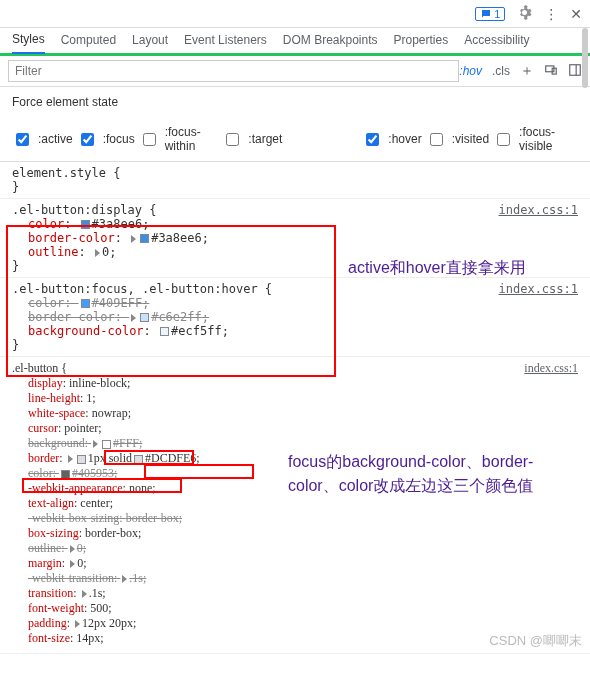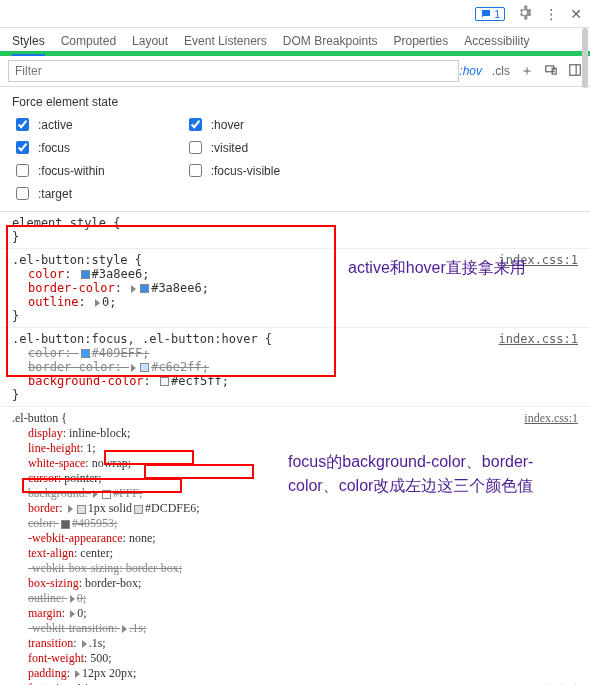--- a/index.html
+++ b/index.html
@@ -29,25 +29,25 @@
   color: #1a73e8;
   padding: 0 4px;
   border-radius: 2px;
   font-size: 11px;
 }
 .icon-btn { color: #5f6368; cursor: pointer; font-size: 14px; }
 .tabs {
   display: flex;
   gap: 16px;
   padding: 0 12px;
-  border-bottom: 5px solid #22c55e;
+  border-bottom: 3px solid #22c55e;
   font-size: 12px;
   color: #5f6368;
   height: 28px;
-  align-items: flex-start;
+  align-items: flex-end;
 }
 .tab { cursor: pointer; padding: 6px 0; }
 .tab.active { color: #333; border-bottom: 2px solid #1a73e8; margin-bottom: -1px; }
 .filter-row {
   display: flex;
   align-items: center;
   padding: 4px 8px;
   border-bottom: 1px solid #ddd;
   justify-content: center;
 }
@@ -58,23 +58,23 @@
   font-size: 12px;
   color: #888;
 }
 .filter-actions { display: flex; gap: 10px; align-items: center; color: #5f6368; }
 .hov { color: #1a73e8; font-style: italic; }
 .states-panel {
   padding: 8px 12px;
   border-bottom: 1px solid #ddd;
   background: #fff;
 }
-.states-title { color: #333; margin-bottom: 6px; }
+.states-title { color: #333; margin-bottom: 16px; }
 .states-grid { display: flex; gap: 80px; }
-.states-col { display: flex; flex-direction: column; gap: 4px; }
+.states-col { display: flex; flex-direction: row; gap: 4px; }
 .state-item { display: flex; align-items: center; gap: 6px; }
 input[type=checkbox] { width: 13px; height: 13px; accent-color: #1a73e8; }
 .code-panel { font-family: Menlo, Consolas, monospace; font-size: 12px; }
 .rule-block { border-bottom: 1px solid #eee; padding: 4px 12px; position: relative; }
 .selector { color: #333; }
 .src-link { position: absolute; right: 12px; top: 4px; color: #5f6368; text-decoration: underline; cursor: pointer; }
 .prop-line { margin-left: 16px; white-space: nowrap; }
 .prop-name { color: #c80000; }
 .prop-name.struck { text-decoration: line-through; }
 .prop-val { color: #333; }
@@ -177,21 +177,21 @@
 </div>
 
 <div class="code-panel">
 
   <div class="rule-block">
     <div class="selector">element.style {</div>
     <div>}</div>
   </div>
 
   <div class="rule-block" id="rule1">
-    <div class="selector">.el-button:style {</div>
+    <div class="selector">.el-button:display {</div>
     <span class="src-link">index.css:1</span>
     <div id="r1props">
         <div class="prop-line"><span class="prop-name">color</span><span class="">: </span><span class="swatch" style="background:#3a8ee6"></span><span class="prop-val">#3a8ee6</span><span class="">;</span></div>
         <div class="prop-line"><span class="prop-name">border-color</span><span class="">: </span><span class="tri"></span><span class="swatch" style="background:#3a8ee6"></span><span class="prop-val">#3a8ee6</span><span class="">;</span></div>
         <div class="prop-line"><span class="prop-name">outline</span><span class="">: </span><span class="tri"></span><span class="prop-val">0</span><span class="">;</span></div>
       </div>
     <div>}</div>
   </div>
 
   <div class="rule-block" id="rule2">

